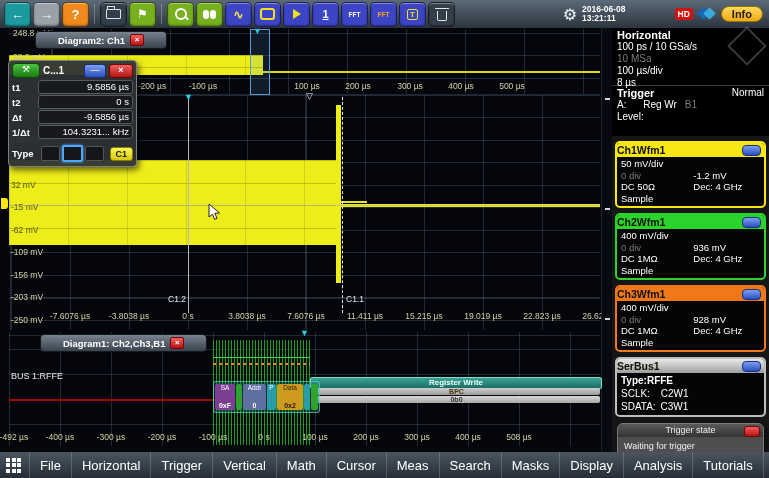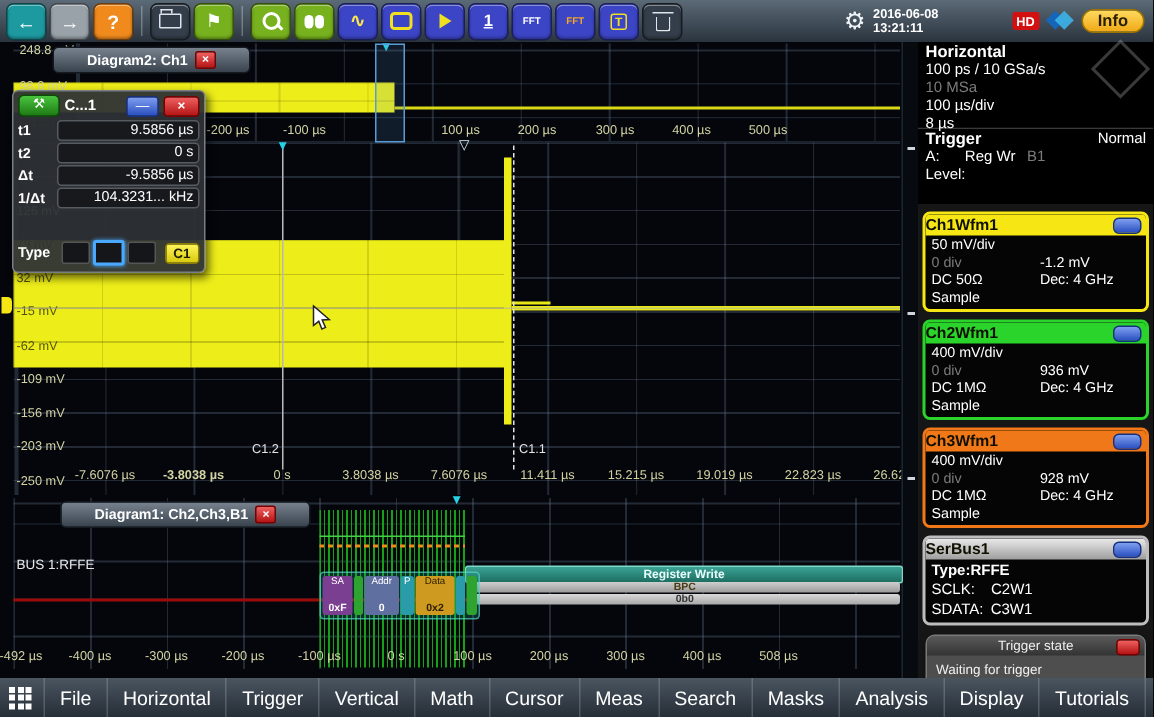--- a/index.html
+++ b/index.html
@@ -220,21 +220,21 @@
       <span class="lab dark-lab" style="left:2px;top:63px;z-index:2;">79 mV</span>
       <span class="lab dark-lab" style="left:2px;top:86px;z-index:2;">32 mV</span>
       <span class="lab dark-lab" style="left:2px;top:108px;z-index:2;">-15 mV</span>
       <span class="lab dark-lab" style="left:2px;top:131px;z-index:2;">-62 mV</span>
       <span class="lab" style="left:2px;top:153px;">-109 mV</span>
       <span class="lab" style="left:2px;top:176px;">-156 mV</span>
       <span class="lab" style="left:2px;top:198px;">-203 mV</span>
       <span class="lab" style="left:2px;top:221px;">-250 mV</span>
 
       <span class="lab xl" style="left:61px;top:217px;">-7.6076 µs</span>
-      <span class="lab xl" style="left:120px;top:217px;font-weight:bold;">-3.8038 µs</span>
+      <span class="lab xl" style="left:120px;top:217px;">-3.8038 µs</span>
       <span class="lab xl" style="left:179px;top:217px;">0 s</span>
       <span class="lab xl" style="left:238px;top:217px;">3.8038 µs</span>
       <span class="lab xl" style="left:297px;top:217px;">7.6076 µs</span>
       <span class="lab xl" style="left:356px;top:217px;">11.411 µs</span>
       <span class="lab xl" style="left:415px;top:217px;">15.215 µs</span>
       <span class="lab xl" style="left:474px;top:217px;">19.019 µs</span>
       <span class="lab xl" style="left:533px;top:217px;">22.823 µs</span>
       <span class="lab xl" style="left:592px;top:217px;">26.627 µs</span>
     </div>
 
@@ -256,21 +256,21 @@
         <span class="cb-val">0 s</span>
       </div>
       <div class="cb-row">
         <span class="cb-lab">Δt</span>
         <span class="cb-val">-9.5856 µs</span>
       </div>
       <div class="cb-row">
         <span class="cb-lab">1/Δt</span>
         <span class="cb-val">104.3231... kHz</span>
       </div>
-      <div class="cb-row" style="margin-top:21px;align-items:center;">
+      <div class="cb-row" style="margin-top:6px;align-items:center;">
         <span class="cb-lab" style="width:30px;">Type</span>
         <span class="typ"></span>
         <span class="typ sel"></span>
         <span class="typ"></span>
         <span class="c1btn">C1</span>
       </div>
     </div>
 
     <div class="diagram" style="left:9px;top:304px;width:591px;height:114px;
                 background-image:repeating-linear-gradient(to right,rgba(105,125,150,.30) 0 1px,transparent 1px 51px),
@@ -485,23 +485,23 @@
     <div class="mitem">
         <span>Meas</span>
       </div>
     <div class="mitem">
         <span>Search</span>
       </div>
     <div class="mitem">
         <span>Masks</span>
       </div>
     <div class="mitem">
+        <span>Display</span>
+      </div>
+    <div class="mitem">
         <span>Analysis</span>
       </div>
     <div class="mitem">
-        <span>Display</span>
-      </div>
-    <div class="mitem">
         <span>Tutorials</span>
       </div>
   </div>
 
 </div>
 
 </body></html>

